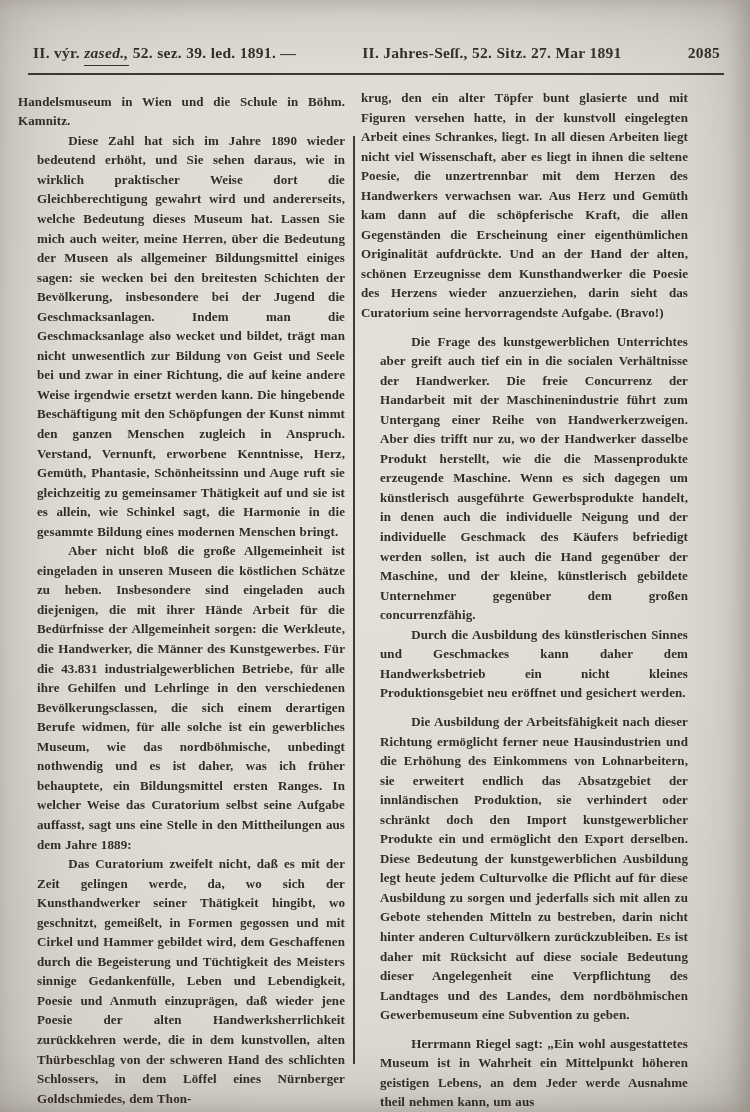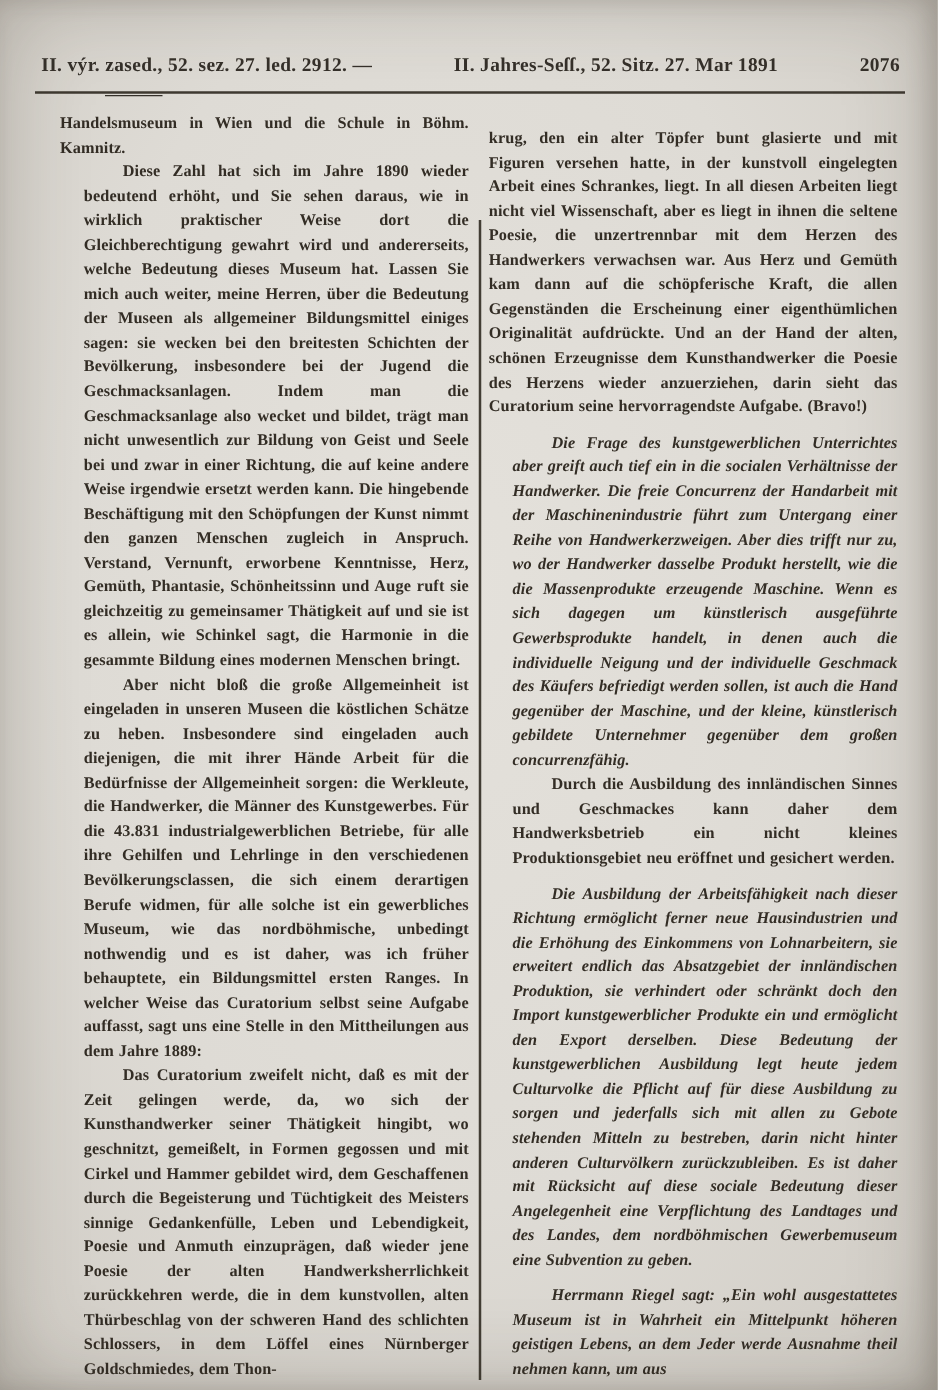--- a/index.html
+++ b/index.html
@@ -34,89 +34,90 @@
     justify-content: space-between;
     align-items: baseline;
     font-size: 15.5px;
     font-weight: bold;
     letter-spacing: 0.3px;
     white-space: nowrap;
     color: #35302a;
   }
   .hdr-underline {
     border-bottom: 1.5px solid #35302a;
-    padding-bottom: 15px;
+    padding-bottom: 4px;
+    font-style: italic;
   }
   .header-rule {
     position: absolute;
     top: 73px;
     left: 28px;
     right: 26px;
     height: 2px;
     background: #3e3930;
   }
   .columns {
     position: absolute;
     top: 88px;
-    left: 48px;
+    left: 18px;
     right: 31px;
     display: flex;
-    align-items: flex-end;
+    align-items: center;
   }
   .column {
     width: 327px;
     text-align: justify;
     font-size: 13px;
     font-weight: bold;
     line-height: 19.55px;
     letter-spacing: 0.1px;
     word-spacing: 0.5px;
     color: #332d25;
   }
   .column p { margin: 0; }
   .column p.ind { text-indent: 2.4em; margin-left: 19px; }
-  .column p.gap { margin-top: 9px; font-style: italic; }
+  .column p.gap { margin-top: 9px; }
   .divider {
     width: 2px;
     height: 928px;
     margin: 0 6px 0 8px;
     background: #423d34;
     flex: 0 0 auto;
   }
 </style>
 </head>
 <body>
 
 <div class="page">
 
   <div class="header-line">
     <span>
       <span>II. výr.</span>
       <span class="hdr-underline">zased.,</span>
-      <span>52. sez. 27. led. 2912. —</span>
+      <span>52. sez. 39. led. 1891. —</span>
     </span>
     <span>II. Jahres-Seſſ., 52. Sitz. 27. Mar 1891</span>
-    <span>2076</span>
+    <span>2085</span>
   </div>
 
   <div class="header-rule"></div>
 
   <div class="columns">
 
     <div class="column">
       <p class="cont">Handelsmuseum in Wien und die Schule in Böhm. Kamnitz.</p>
       <p class="ind">Diese Zahl hat sich im Jahre 1890 wieder bedeutend erhöht, und Sie sehen daraus, wie in wirklich praktischer Weise dort die Gleichberechtigung gewahrt wird und andererseits, welche Bedeutung dieses Museum hat. Lassen Sie mich auch weiter, meine Herren, über die Bedeutung der Museen als allgemeiner Bildungsmittel einiges sagen: sie wecken bei den breitesten Schichten der Bevölkerung, insbesondere bei der Jugend die Geschmacksanlagen. Indem man die Geschmacksanlage also wecket und bildet, trägt man nicht unwesentlich zur Bildung von Geist und Seele bei und zwar in einer Richtung, die auf keine andere Weise irgendwie ersetzt werden kann. Die hingebende Beschäftigung mit den Schöpfungen der Kunst nimmt den ganzen Menschen zugleich in Anspruch. Verstand, Vernunft, erworbene Kenntnisse, Herz, Gemüth, Phantasie, Schönheitssinn und Auge ruft sie gleichzeitig zu gemeinsamer Thätigkeit auf und sie ist es allein, wie Schinkel sagt, die Harmonie in die gesammte Bildung eines modernen Menschen bringt.</p>
       <p class="ind">Aber nicht bloß die große Allgemeinheit ist eingeladen in unseren Museen die köstlichen Schätze zu heben. Insbesondere sind eingeladen auch diejenigen, die mit ihrer Hände Arbeit für die Bedürfnisse der Allgemeinheit sorgen: die Werkleute, die Handwerker, die Männer des Kunstgewerbes. Für die 43.831 industrialgewerblichen Betriebe, für alle ihre Gehilfen und Lehrlinge in den verschiedenen Bevölkerungsclassen, die sich einem derartigen Berufe widmen, für alle solche ist ein gewerbliches Museum, wie das nordböhmische, unbedingt nothwendig und es ist daher, was ich früher behauptete, ein Bildungsmittel ersten Ranges. In welcher Weise das Curatorium selbst seine Aufgabe auffasst, sagt uns eine Stelle in den Mittheilungen aus dem Jahre 1889:</p>
       <p class="ind">Das Curatorium zweifelt nicht, daß es mit der Zeit gelingen werde, da, wo sich der Kunsthandwerker seiner Thätigkeit hingibt, wo geschnitzt, gemeißelt, in Formen gegossen und mit Cirkel und Hammer gebildet wird, dem Geschaffenen durch die Begeisterung und Tüchtigkeit des Meisters sinnige Gedankenfülle, Leben und Lebendigkeit, Poesie und Anmuth einzuprägen, daß wieder jene Poesie der alten Handwerksherrlichkeit zurückkehren werde, die in dem kunstvollen, alten Thürbeschlag von der schweren Hand des schlichten Schlossers, in dem Löffel eines Nürnberger Goldschmiedes, dem Thon-</p>
     </div>
 
     <div class="divider"></div>
 
     <div class="column">
       <p class="cont">krug, den ein alter Töpfer bunt glasierte und mit Figuren versehen hatte, in der kunstvoll eingelegten Arbeit eines Schrankes, liegt. In all diesen Arbeiten liegt nicht viel Wissenschaft, aber es liegt in ihnen die seltene Poesie, die unzertrennbar mit dem Herzen des Handwerkers verwachsen war. Aus Herz und Gemüth kam dann auf die schöpferische Kraft, die allen Gegenständen die Erscheinung einer eigenthümlichen Originalität aufdrückte. Und an der Hand der alten, schönen Erzeugnisse dem Kunsthandwerker die Poesie des Herzens wieder anzuerziehen, darin sieht das Curatorium seine hervorragendste Aufgabe. (Bravo!)</p>
       <p class="ind gap">Die Frage des kunstgewerblichen Unterrichtes aber greift auch tief ein in die socialen Verhältnisse der Handwerker. Die freie Concurrenz der Handarbeit mit der Maschinenindustrie führt zum Untergang einer Reihe von Handwerkerzweigen. Aber dies trifft nur zu, wo der Handwerker dasselbe Produkt herstellt, wie die die Massenprodukte erzeugende Maschine. Wenn es sich dagegen um künstlerisch ausgeführte Gewerbsprodukte handelt, in denen auch die individuelle Neigung und der individuelle Geschmack des Käufers befriedigt werden sollen, ist auch die Hand gegenüber der Maschine, und der kleine, künstlerisch gebildete Unternehmer gegenüber dem großen concurrenzfähig.</p>
-      <p class="ind">Durch die Ausbildung des innländischen Sinnes und Geschmackes kann daher dem Handwerksbetrieb ein nicht kleines Produktionsgebiet neu eröffnet und gesichert werden.</p>
+      <p class="ind">Durch die Ausbildung des künstlerischen Sinnes und Geschmackes kann daher dem Handwerksbetrieb ein nicht kleines Produktionsgebiet neu eröffnet und gesichert werden.</p>
       <p class="ind gap">Die Ausbildung der Arbeitsfähigkeit nach dieser Richtung ermöglicht ferner neue Hausindustrien und die Erhöhung des Einkommens von Lohnarbeitern, sie erweitert endlich das Absatzgebiet der innländischen Produktion, sie verhindert oder schränkt doch den Import kunstgewerblicher Produkte ein und ermöglicht den Export derselben. Diese Bedeutung der kunstgewerblichen Ausbildung legt heute jedem Culturvolke die Pflicht auf für diese Ausbildung zu sorgen und jederfalls sich mit allen zu Gebote stehenden Mitteln zu bestreben, darin nicht hinter anderen Culturvölkern zurückzubleiben. Es ist daher mit Rücksicht auf diese sociale Bedeutung dieser Angelegenheit eine Verpflichtung des Landtages und des Landes, dem nordböhmischen Gewerbemuseum eine Subvention zu geben.</p>
       <p class="ind gap">Herrmann Riegel sagt: „Ein wohl ausgestattetes Museum ist in Wahrheit ein Mittelpunkt höheren geistigen Lebens, an dem Jeder werde Ausnahme theil nehmen kann, um aus</p>
     </div>
 
   </div>
 </div>
 
 </body></html>

